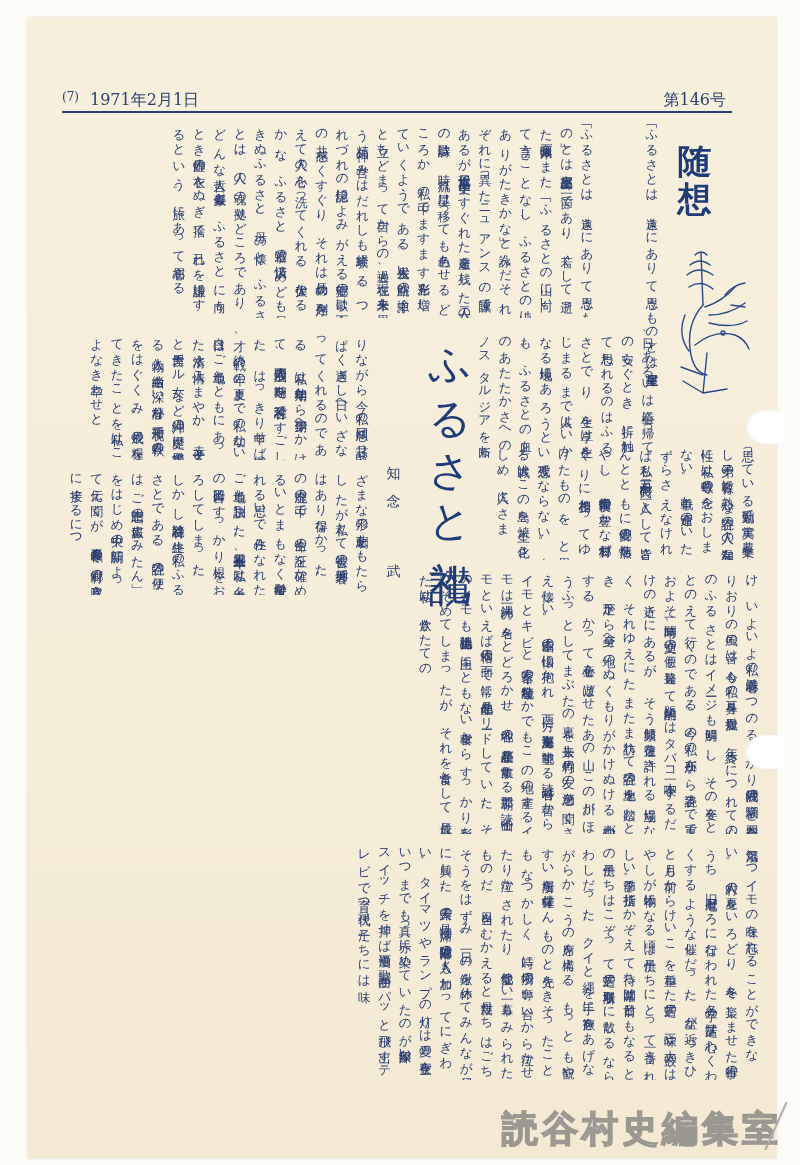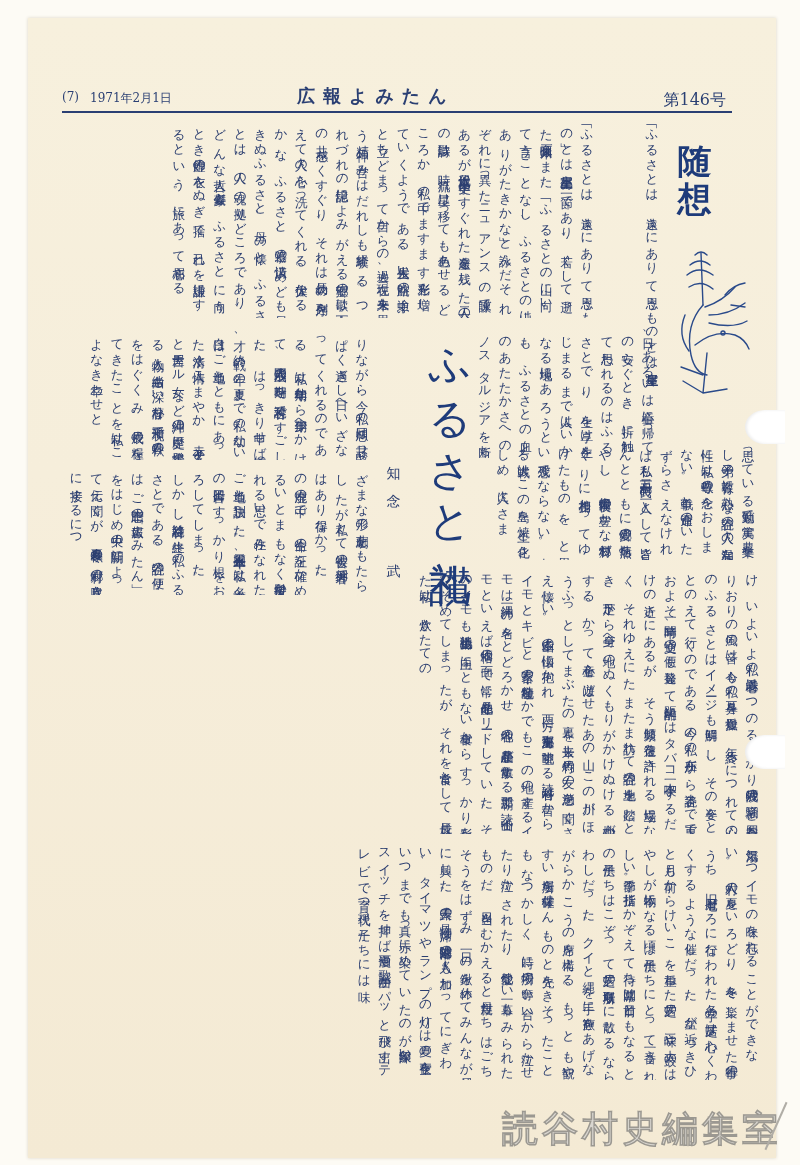--- a/index.html
+++ b/index.html
@@ -12,21 +12,21 @@
   .page {
     position: absolute; left: 28px; top: 18px; width: 748px; height: 1140px;
     background: linear-gradient(180deg, #f7f0dd 0%, #f6eedb 40%, #f4ead4 100%);
     box-shadow: 0 0 3px rgba(120,100,60,0.25);
   }
   .header {
     position: absolute; left: 62px; top: 82px; width: 668px; height: 30px;
     color: #2a3f73;
   }
   .header .issue-no { position: absolute; left: 0; top: 8px; font-size: 12px; }
-  .header .date { position: absolute; left: 28px; top: 8px; font-size: 12px; }
+  .header .date { position: absolute; left: 28px; top: 8px; font-size: 16px; }
   .header .paper-name { position: absolute; left: 235px; top: 2px; font-size: 18px; letter-spacing: 8px; font-family: "DejaVu Sans", sans-serif; font-weight: bold; }
   .header .number { position: absolute; right: 4px; top: 8px; font-size: 16px; }
   .header-rule { position: absolute; left: 62px; top: 111px; width: 670px; height: 2px; background: #2a3f73; }
 
   .vblock {
     position: absolute;
     writing-mode: vertical-rl;
     color: #2b3e70;
     font-size: 12.6px;
     line-height: 20.4px;
@@ -50,38 +50,37 @@
   .author {
     position: absolute; left: 385px; top: 455px; writing-mode: vertical-rl;
     font-size: 14px; color: #2b3e70; letter-spacing: 28px;
   }
   .hole {
     position: absolute; left: 745px; width: 40px; height: 34px; border-radius: 50% 0 0 50%;
     background: #ffffff; box-shadow: inset 2px 0 3px rgba(0,0,0,0.08);
   }
   .watermark {
     position: absolute; left: 502px; top: 1105px;
-    font-family: "DejaVu Sans", sans-serif; font-weight: normal; font-size: 36px;
+    font-family: "DejaVu Sans", sans-serif; font-weight: bold; font-size: 36px;
     color: #d9d6d0; letter-spacing: 4px;
     -webkit-text-stroke: 1.5px #9b9891;
   }
   .watermark-slash {
     position: absolute; left: 775px; top: 1100px; width: 2px; height: 52px;
     background: #b0ada6; transform: rotate(24deg);
   }
 </style>
 </head>
 <body>
 
 <div class="page"></div>
 
 <div class="header">
   <span class="issue-no">(7)</span>
   <span class="date">1971年2月1日</span>
-  <span class="paper-name">広報よみたん</span>
   <span class="number">第146号</span>
 </div>
 <div class="header-rule"></div>
 
 <div class="col-title">随想</div>
 
 <svg class="illustration" viewBox="0 0 90 155">
   <g fill="none" stroke="#2a4a8a" stroke-width="1.4" stroke-linecap="round">
     <path d="M30 10 q6 -6 12 0 M25 20 q10 -8 20 0 M22 30 q12 -10 26 0 M24 42 q12 -8 24 2"></path>
     <path d="M36 8 L38 60"></path>

